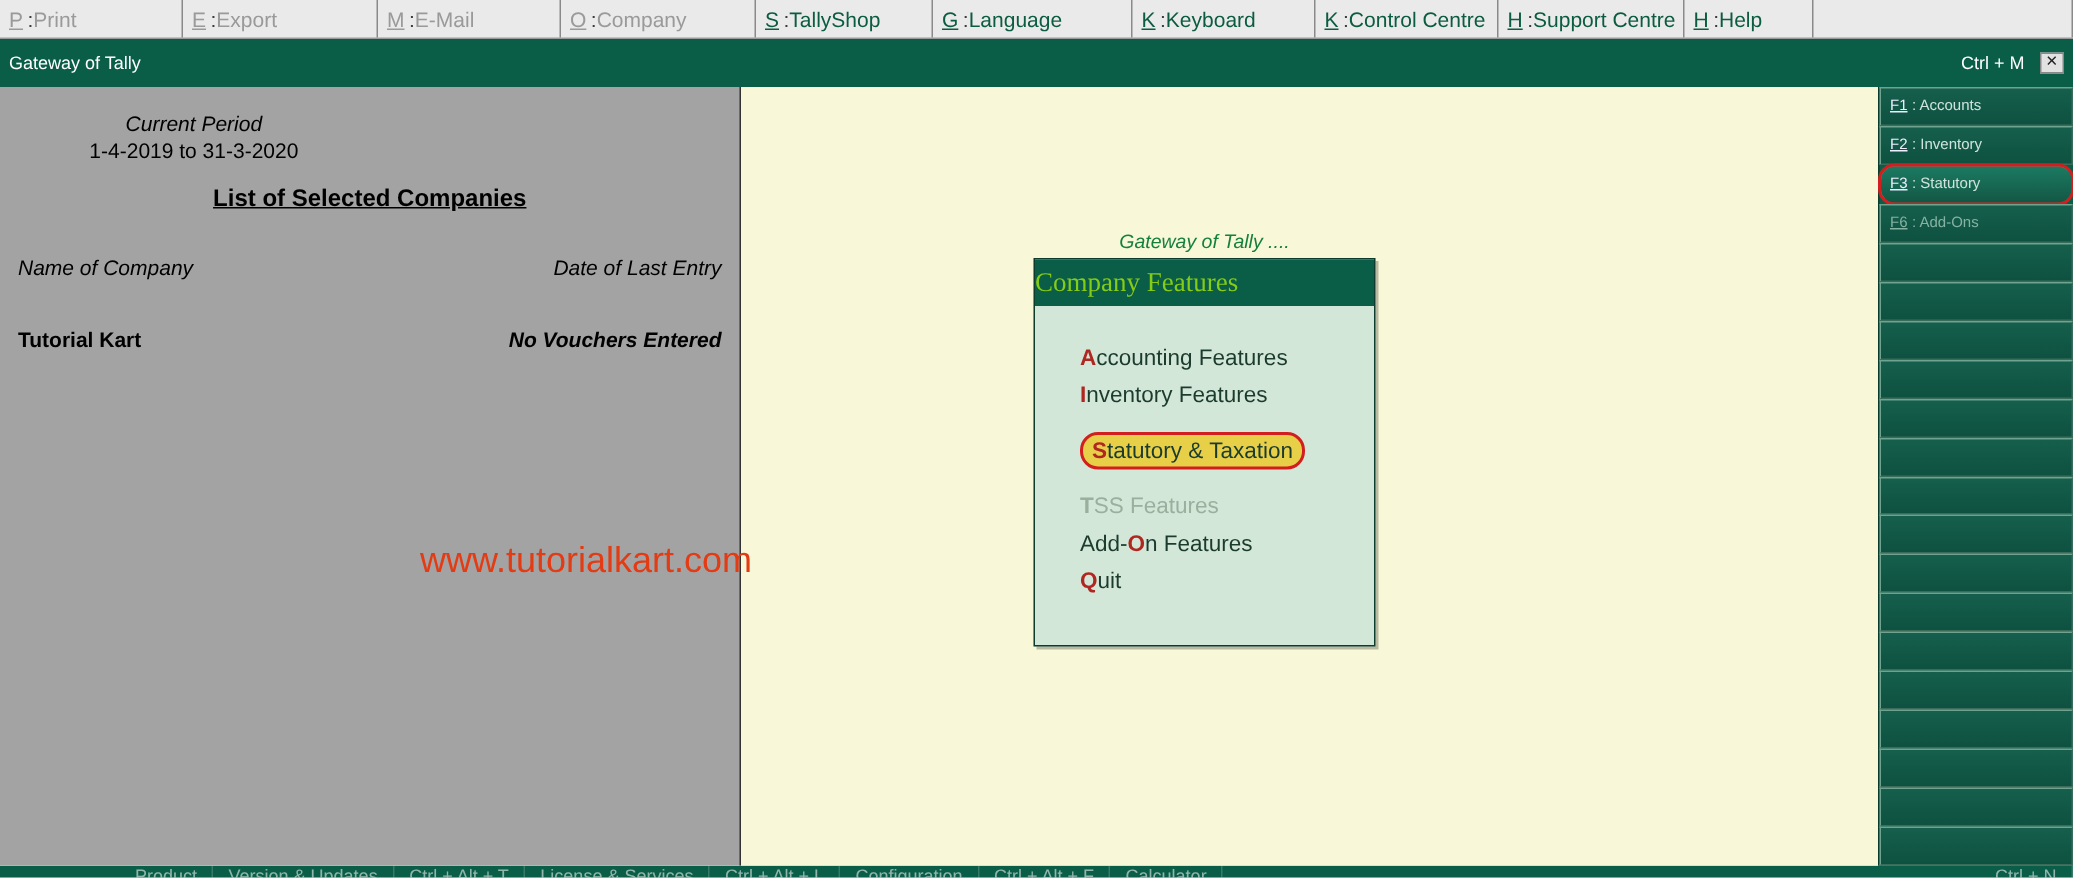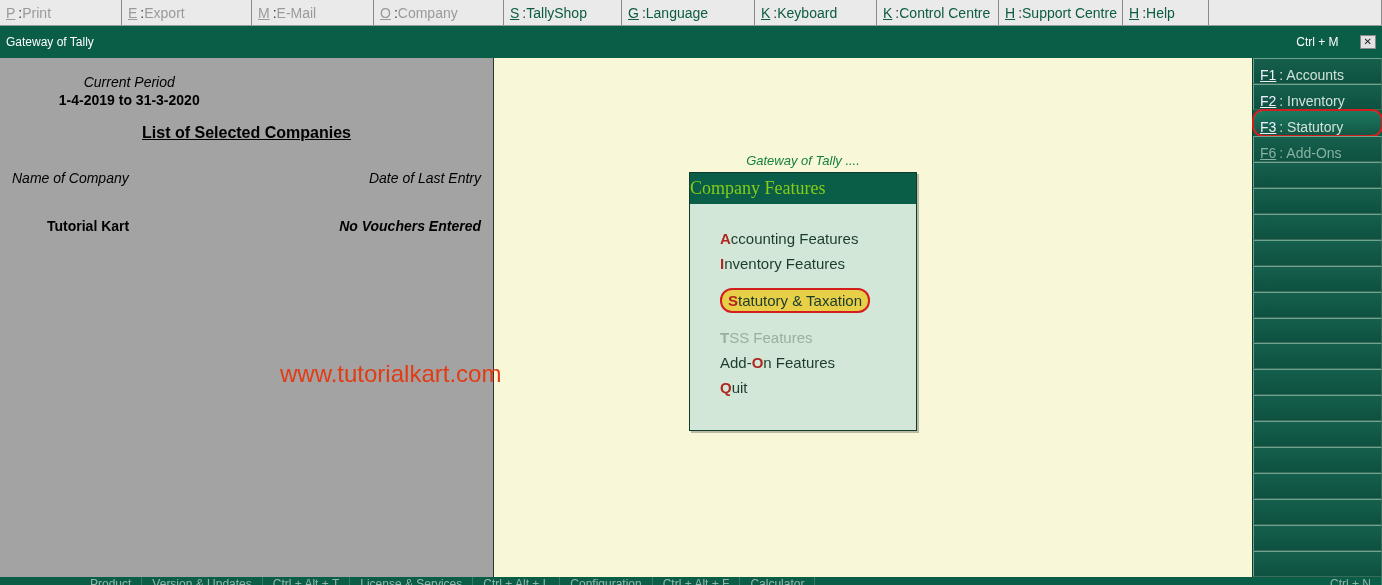--- a/index.html
+++ b/index.html
@@ -62,21 +62,21 @@
     color: #ffffff;
     display: flex;
     align-items: center;
     padding: 0 6px;
     font-size: 12px;
     justify-content: space-between;
   }
   .header-strip .right-box {
     display: flex;
     align-items: center;
-    gap: 21px;
+    gap: 10px;
   }
   .header-strip .ctrlm {
     background: #e2e2e2;
     color: #222;
     border: 1px solid #888;
     font-size: 10px;
     padding: 0 3px;
     line-height: 12px;
   }
 
@@ -107,21 +107,21 @@
   }
 
   .period-row {
     display: flex;
     justify-content: space-between;
     text-align: center;
     margin-top: 6px;
   }
   .period-col { width: 50%; }
   .period-col .lbl { font-style: italic; font-size: 14px; padding-bottom: 2px; }
-  .period-col .val { font-weight: bold; font-size: 14px; }
+  .period-col .val { font-weight: normal; font-size: 14px; }
 
   .list-title {
     text-align: center;
     font-weight: bold;
     font-size: 16px;
     margin-top: 16px;
     text-decoration: underline;
   }
 
   .company-head-row {
@@ -131,21 +131,21 @@
     font-size: 14px;
     margin-top: 28px;
   }
   .company-row {
     display: flex;
     justify-content: space-between;
     font-weight: bold;
     font-style: italic;
     margin-top: 32px;
   }
-  .company-row .name { font-style: normal; margin-left: 35px; }
+  .company-row .name { font-style: normal; }
 
   .watermark {
     position: absolute;
     top: 302px;
     left: 280px;
     color: #e33b14;
     font-size: 24px;
     font-weight: 400;
     pointer-events: none;
   }
@@ -203,23 +203,23 @@
     background: #0a5d47;
     border-left: 1px solid #093c2d;
   }
   .fkey-btn {
     height: 26px;
     border: 1px solid #3b6b59;
     border-top: 1px solid #6fa390;
     border-left: 1px solid #6fa390;
     background: linear-gradient(#165f4d,#0e5140);
     color: #cfe4db;
-    font-size: 14px;
-    display: flex;
-    align-items: flex-end;
+    font-size: 10px;
+    display: flex;
+    align-items: center;
     padding: 0 6px;
     white-space: nowrap;
   }
   .fkey-btn .fk { color: #eef; text-decoration: underline; margin-right: 3px; }
   .fkey-btn.highlighted {
     outline: 2px solid #d21e1e;
     outline-offset: -1px;
     border-radius: 10px;
     background: linear-gradient(#1c7a62,#125744);
   }

